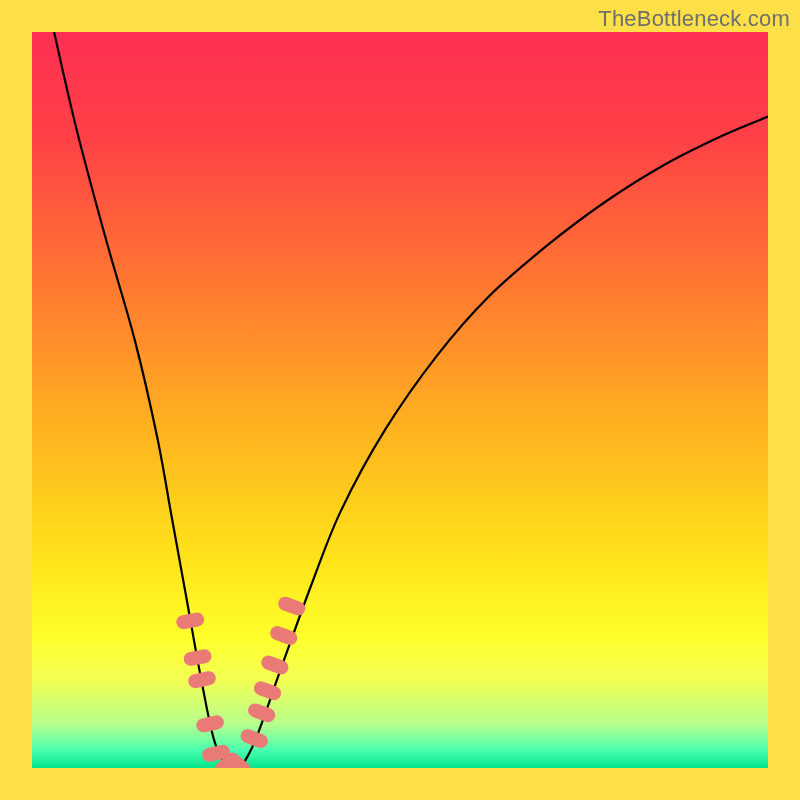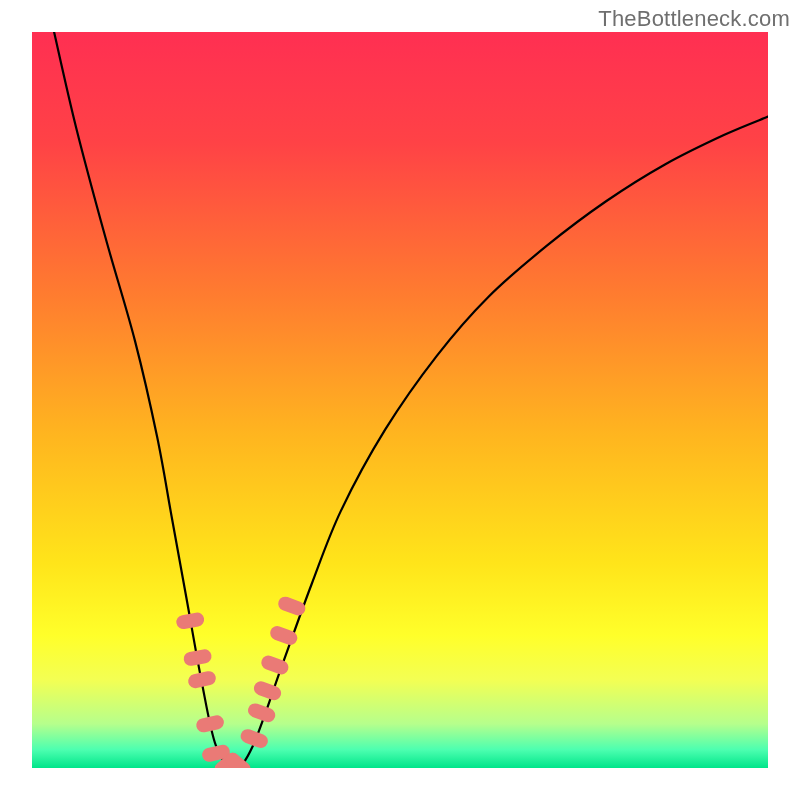--- a/index.html
+++ b/index.html
@@ -10,21 +10,21 @@
     overflow: hidden;
     background: #000;
     font-family: Arial, Helvetica, sans-serif;
   }
   .frame {
     position: absolute;
     top: 0;
     left: 0;
     width: 800px;
     height: 800px;
-    background: #ffffff;
+    background: #fde047;
   }
   .plot-area {
     position: absolute;
     top: 32px;
     left: 32px;
     width: 736px;
     height: 736px;
     overflow: hidden;
   }
   .gradient {

